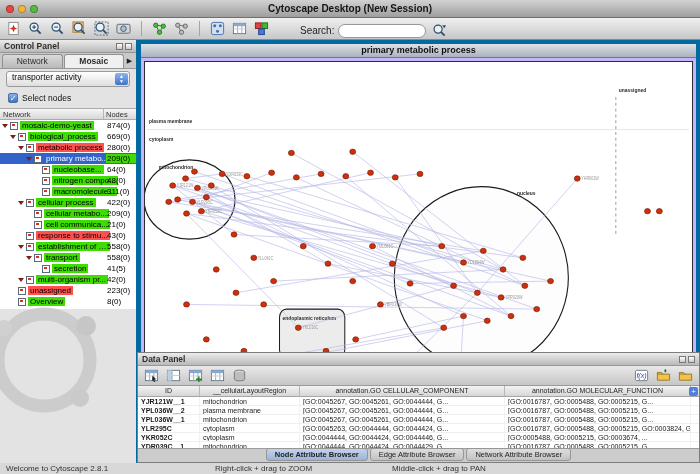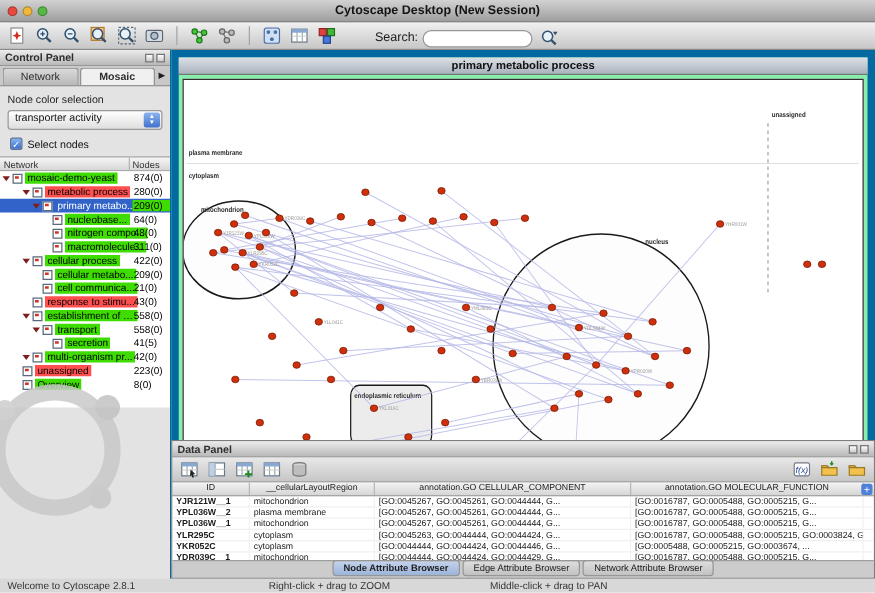--- a/index.html
+++ b/index.html
@@ -42,21 +42,21 @@
 .mini-icon{width:8px;height:8px;background:#fff;border:1px solid #5a6a7a;margin-right:2px;flex:none;position:relative}
 .mini-icon::after{content:"";position:absolute;left:1px;top:1px;width:3px;height:2px;background:#d23327}
 .tlabel{padding:0 2px;overflow:hidden;text-overflow:ellipsis;max-width:74px;flex:none}
 .hl-green{background:#3edc00}
 .hl-red{background:#ff5050}
 .trow.sel .tlabel{color:#fff;background:transparent}
 .tcount{position:absolute;right:0;width:30px;overflow:hidden;padding-left:1px}
 .trow.sel .tcount{background:#3edc00;color:#000}
 .watermark{position:absolute;left:-18px;top:248px;opacity:.85}
 
-.network-frame{position:absolute;left:137px;top:40px;width:563px;height:368px;background:#86efac;border:6px solid #0369a1}
+.network-frame{position:absolute;left:137px;top:40px;width:563px;height:368px;background:#c4b5fd;border:4px solid #0369a1}
 .net-titlebar{height:14px;background:linear-gradient(#dde1e6,#aab2bd);border-bottom:1px solid #767676;font-size:9px;font-weight:bold;text-align:center;line-height:13px;color:#101010}
 .canvas-wrap{position:absolute;left:3px;top:17px;right:3px;bottom:3px;background:#fff;border:1px solid #2e2e2e;overflow:hidden}
 svg.graph{width:100%;height:100%;display:block}
 
 .data-panel{position:absolute;left:137px;top:352px;width:563px;height:111px;background:#d4d4d4;border:1px solid #7d7d7d}
 .dp-toolbar{height:20px;background:linear-gradient(#e9e9e9,#c6c6c6);border-bottom:1px solid #9b9b9b;display:flex;align-items:center;padding:0 4px;gap:3px}
 .dp-right{margin-left:auto;display:flex;gap:3px}
 .dp-header{display:flex;height:11px;background:linear-gradient(#f3f3f3,#d6d6d6);border-bottom:1px solid #a6a6a6;font-size:7px;color:#1e1e1e;position:relative}
 .dp-col{border-right:1px solid #b8b8b8;text-align:center;line-height:10px;overflow:hidden;white-space:nowrap;flex:none}
 .hdr-fill{flex:1;position:relative}
@@ -195,21 +195,20 @@
     <span class="panel-btns">
       <span class="panel-btn"></span>
       <span class="panel-btn"></span>
     </span>
   </div>
   <div class="cp-tabs">
     <div class="cp-tab">Network</div>
     <div class="cp-tab sel">Mosaic</div>
     <div class="tab-arrow">▶</div>
   </div>
-  <div class="section-label">Node color selection</div>
   <div class="combo">
     <span>transporter activity</span>
     <span class="combo-arrows">
       <span>▲</span>
         <span>▼</span>
     </span>
   </div>
   <div class="check-row">
     <span class="checkbox">✓</span>
     <span class="check-label">Select nodes</span>
@@ -218,20 +217,27 @@
     <span class="th-network">Network</span>
     <span class="th-nodes">Nodes</span>
   </div>
   <div class="tree">
       <div class="trow">
         <span style="flex: 0 0 auto; width: 2px;"></span>
         <span class="caret"></span>
         <span class="mini-icon"></span>
         <span class="tlabel hl-green">mosaic-demo-yeast</span>
         <span class="tcount">874(0)</span>
+      </div>
+      <div class="trow">
+        <span style="flex: 0 0 auto; width: 10px;"></span>
+        <span class="caret"></span>
+        <span class="mini-icon"></span>
+        <span class="tlabel hl-green">biological_process</span>
+        <span class="tcount">669(0)</span>
       </div>
       <div class="trow">
         <span style="flex: 0 0 auto; width: 18px;"></span>
         <span class="caret"></span>
         <span class="mini-icon"></span>
         <span class="tlabel hl-red">metabolic process</span>
         <span class="tcount">280(0)</span>
       </div>
       <div class="trow sel">
         <span style="flex: 0 0 auto; width: 26px;"></span>

